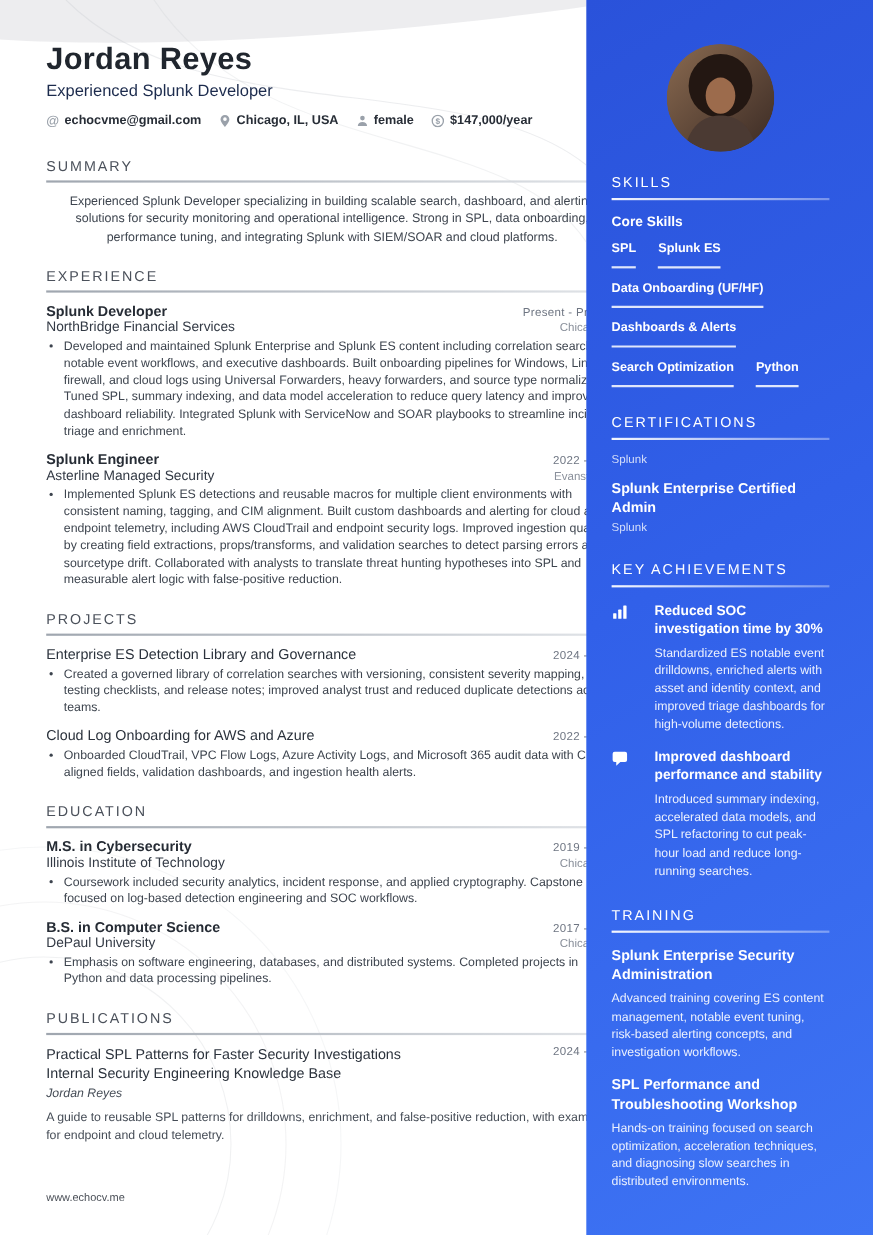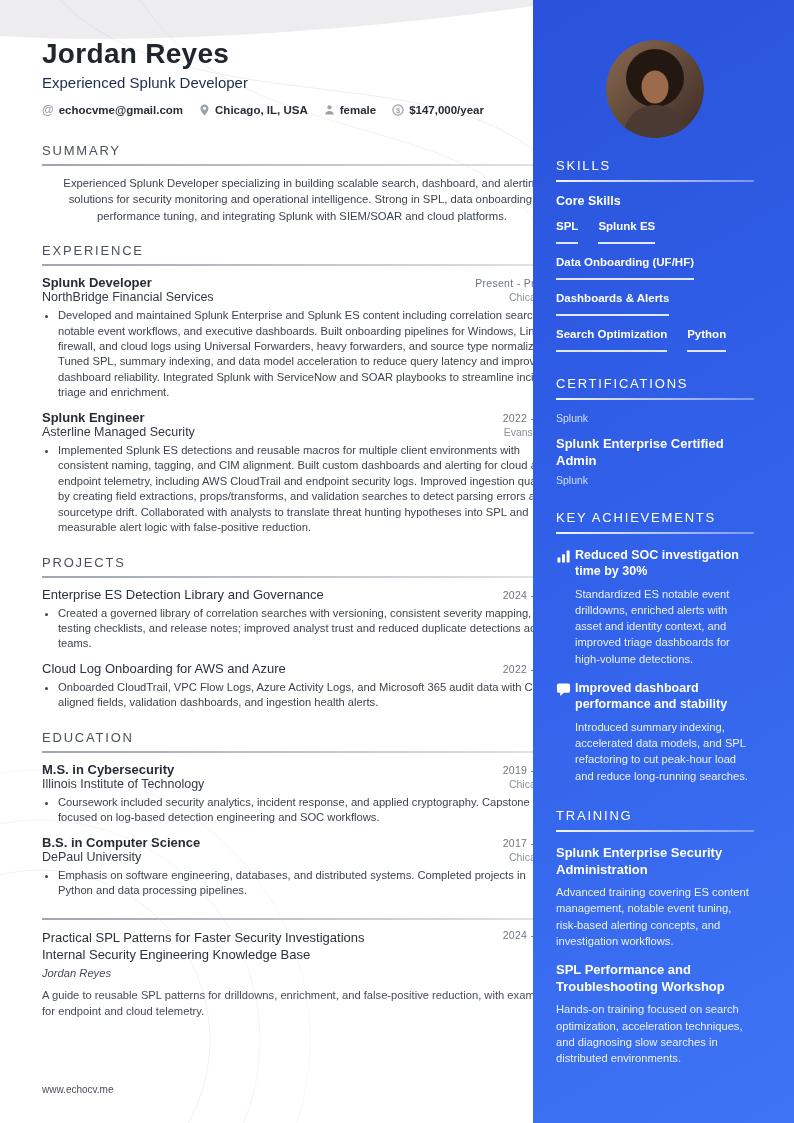--- a/index.html
+++ b/index.html
@@ -54,21 +54,21 @@
   .sb-h { font-size:13px; letter-spacing:1.8px; color:#ffffff; font-weight:400; }
   .sb-rule { height:2px; margin-top:7px;
              background:linear-gradient(90deg,rgba(255,255,255,.95),rgba(255,255,255,.35)); }
   .skills-group { margin-top:12px; font-size:12.5px; font-weight:700; }
   .skills-list { display:flex; flex-wrap:wrap; column-gap:20px; }
   .skill { margin-top:12px; font-size:11.5px; font-weight:700; padding-bottom:10px;
            border-bottom:2px solid rgba(255,255,255,.85); }
   .cert { margin-top:12px; }
   .cert-name { font-size:13px; font-weight:700; line-height:1.3; }
   .cert-issuer { margin-top:4px; font-size:10.5px; color:rgba(255,255,255,.78); }
-  .ach { display:flex; gap:4px; margin-top:13px; }
+  .ach { display:flex; gap:24px; margin-top:13px; }
   .ach-ic { flex:0 0 auto; margin-top:2px; }
   .ach-title { font-size:12.5px; font-weight:700; line-height:1.32; }
   .ach-text { margin-top:6px; font-size:11.2px; line-height:1.45; color:rgba(255,255,255,.9); }
   .train { margin-top:12px; }
   .train-title { font-size:13px; font-weight:700; line-height:1.32; }
   .train-text { margin-top:6px; font-size:11.2px; line-height:1.45; color:rgba(255,255,255,.9); }
 </style>
 </head>
 <body>
 
@@ -212,20 +212,21 @@
           <span class="ecompany">DePaul University</span>
           <span class="eloc">Chicago, IL</span>
         </div>
         <ul class="bullets">
           <li>Emphasis on software engineering, databases, and distributed systems. Completed projects in Python and data processing pipelines.</li>
         </ul>
       </div>
     </div>
 
     <div class="section">
+      <div class="sec-h">PUBLICATIONS</div>
       <div class="sec-rule"></div>
 
       <div class="pub-head">
         <div>
           <div class="pub-title">Practical SPL Patterns for Faster Security Investigations</div>
           <div class="pub-venue">Internal Security Engineering Knowledge Base</div>
           <div class="pub-author">Jordan Reyes</div>
         </div>
         <span class="edate">2024 - 2024</span>
       </div>

